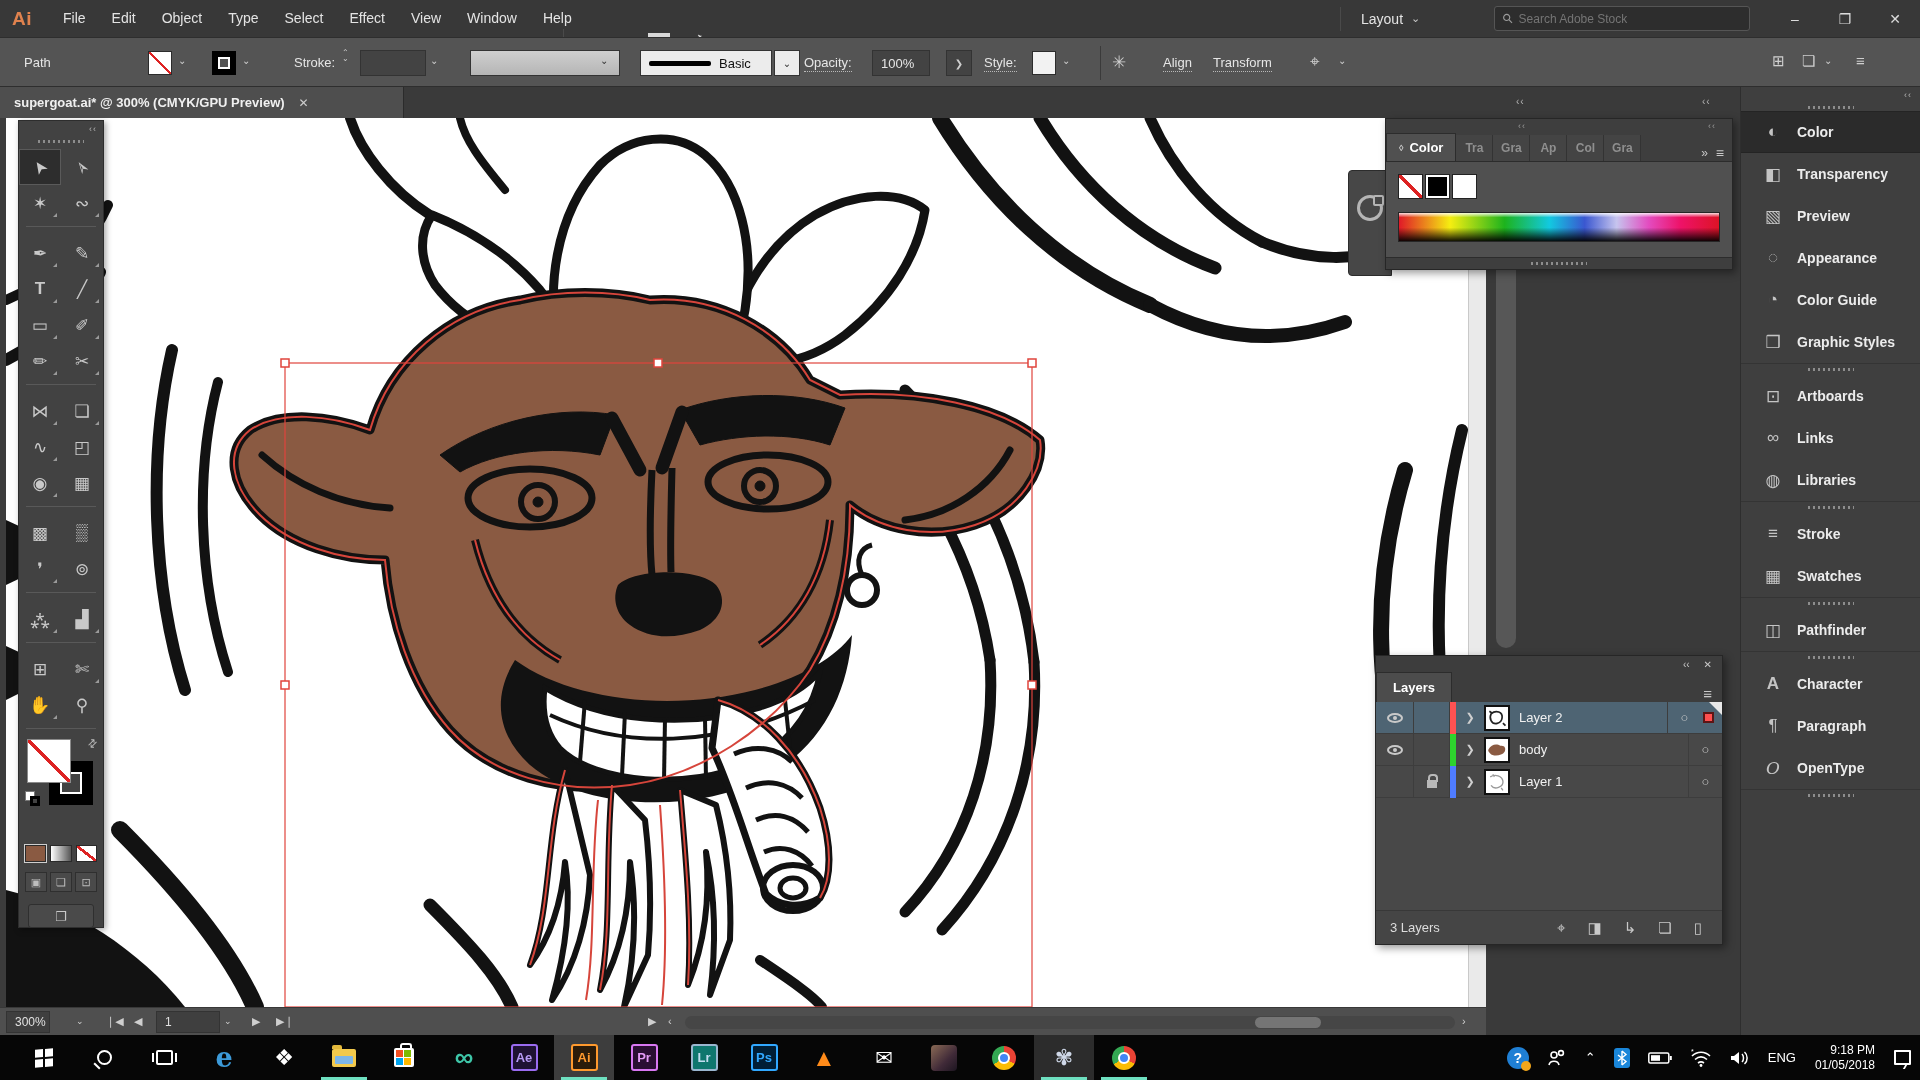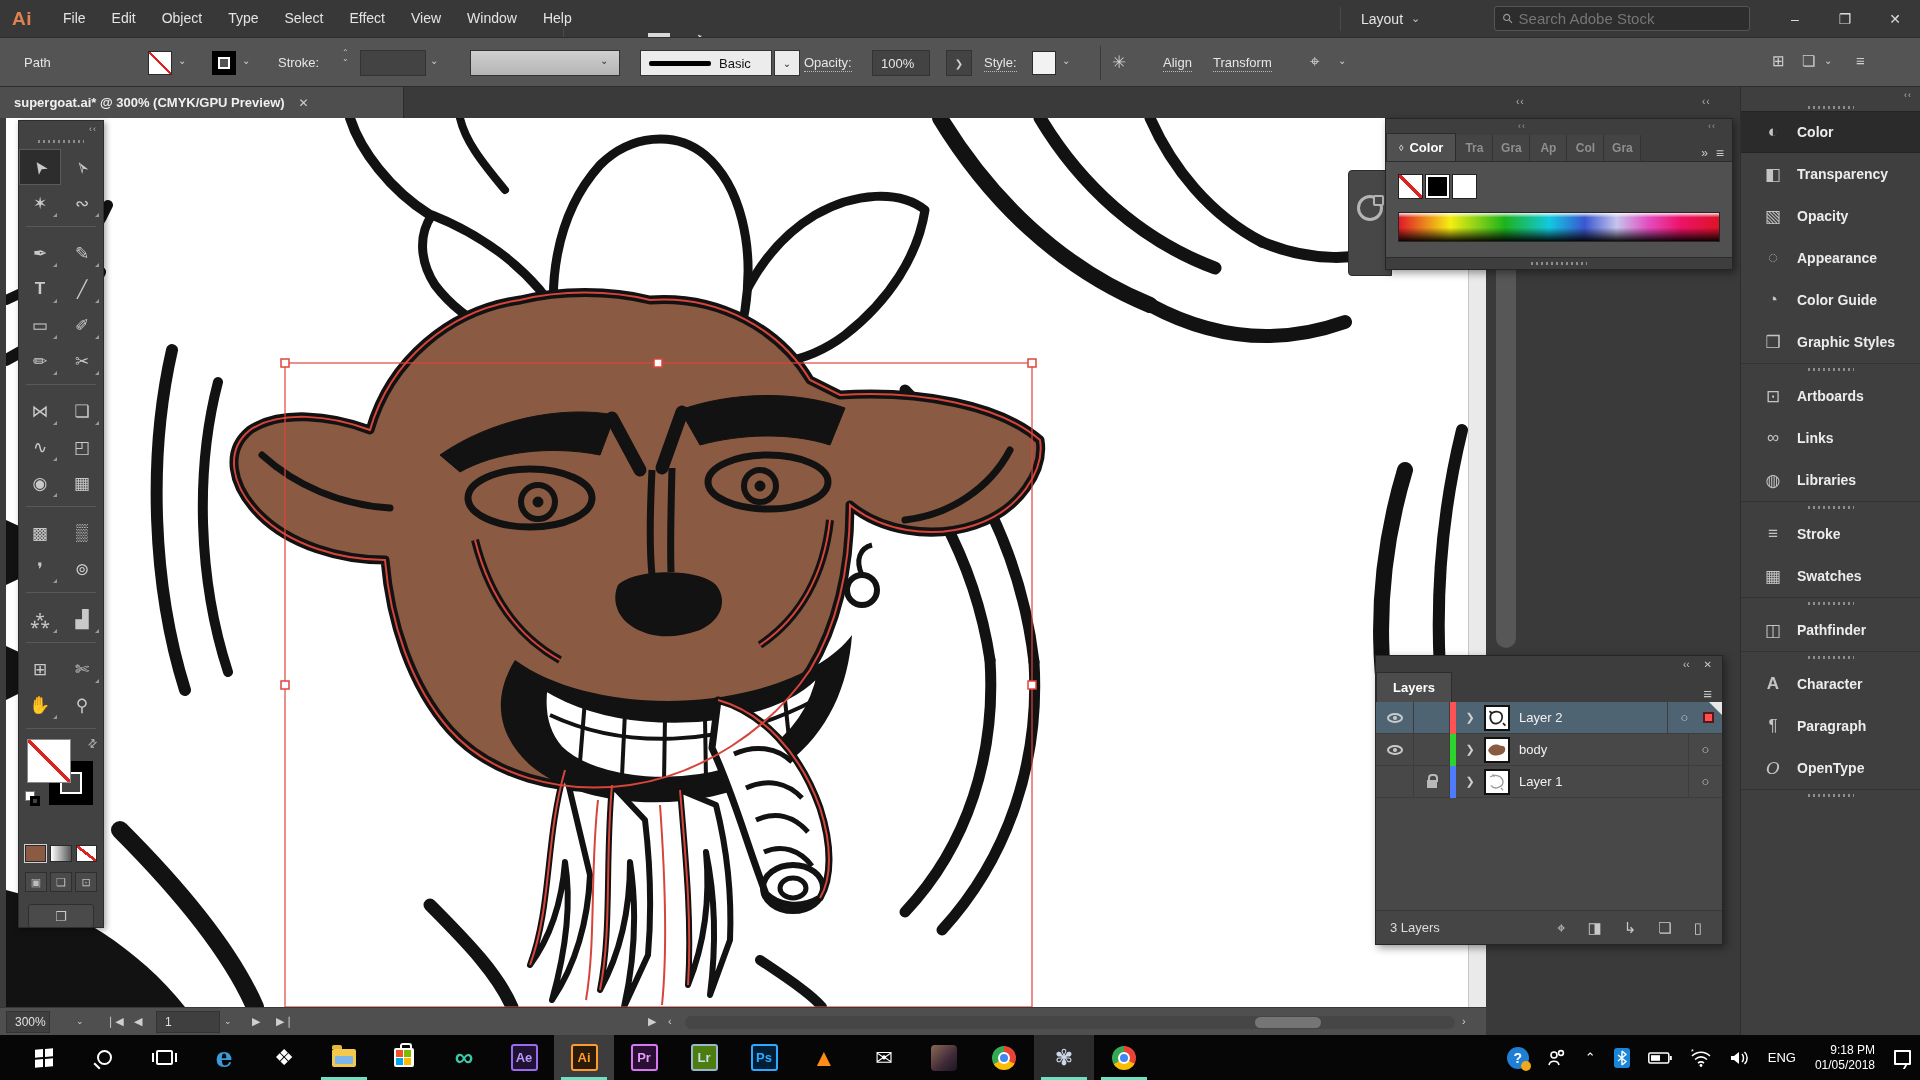--- a/index.html
+++ b/index.html
@@ -18,21 +18,21 @@
   .tb-st { background:#5e5e5e; color:#efefef; }
   .ws-icon { width:22px; height:16px; background:linear-gradient(90deg,#d9d9d9 0 55%, transparent 55%), linear-gradient(#d9d9d9 0 45%, transparent 45% 55%, #d9d9d9 55%); background-clip:border-box; position:relative; }
   .ws-icon i { position:absolute; right:0; top:0; width:40%; height:45%; background:#d9d9d9; }
   .chev { color:#c9c9c9; font-size:11px; }
   .rocket { color:#d6d6d6; font-size:18px; transform:rotate(-12deg); }
   .tb-sep { width:1px; height:24px; background:#4a4a4a; }
   .layout-group { position:absolute; left:1340px; top:0; height:37px; display:flex; align-items:center; }
   .layout-lbl { color:#e4e4e4; font-size:14px; margin:0 8px 0 20px; }
   .searchbox { position:absolute; left:1494px; top:6px; width:256px; height:25px; background:#2d2d2d; border:1px solid #555; border-radius:3px; display:flex; align-items:center; padding:0 8px; gap:6px; }
   .searchbox .mag { color:#9a9a9a; font-size:13px; transform:rotate(-45deg); }
-  .searchbox input { background:transparent; border:none; outline:none; color:#f97316; font-size:15px; width:200px; font-family:"Liberation Sans",sans-serif; }
+  .searchbox input { background:transparent; border:none; outline:none; color:#f97316; font-size:12px; width:200px; font-family:"Liberation Sans",sans-serif; }
   .winbtns { position:absolute; right:0; top:0; height:37px; display:flex; }
   .winbtn { width:50px; height:37px; display:flex; align-items:center; justify-content:center; color:#dcdcdc; font-size:14px; }
 
   
   .controlbar { position:absolute; left:0; top:37px; width:1920px; height:50px; background:#545454; border-top:1px solid #2e2e2e; border-bottom:1px solid #2e2e2e; }
   .cb-lbl { position:absolute; color:#e6e6e6; font-size:13px; top:17px; }
   .dotted { border-bottom:1px dotted #b9b9b9; padding-bottom:1px; cursor:default; }
   .swatch-sm { position:absolute; top:13px; width:24px; height:24px; border:1px solid #2c2c2c; }
   .fill-none { background:#fff; background-image:linear-gradient(to top right, transparent 46%, #d22 46% 54%, transparent 54%); }
   .stroke-blk { background:#545454; border:6px solid #000; box-shadow:inset 0 0 0 2px #fff; }
@@ -182,21 +182,21 @@
   .tfolder::before { content:""; position:absolute; left:0; top:-4px; width:10px; height:4px; background:#e3b93c; border-radius:2px 2px 0 0; }
   .tfolder::after { content:""; position:absolute; left:3px; top:7px; width:18px; height:8px; background:#7db6e8; border-radius:1px; }
   .tstore { width:20px; height:19px; background:#fff; border-radius:2px; position:relative; display:grid; grid-template-columns:7px 7px; grid-template-rows:7px 7px; gap:1px; padding:2px; }
   .tstore::before { content:""; position:absolute; left:6px; top:-5px; width:8px; height:5px; border:2px solid #fff; border-bottom:none; border-radius:3px 3px 0 0; }
   .tstore i:nth-child(1){background:#f25022}.tstore i:nth-child(2){background:#7fba00}.tstore i:nth-child(3){background:#00a4ef}.tstore i:nth-child(4){background:#ffb900}
   .tinf { color:#3ec6a8; font-size:26px; font-weight:bold; }
   .adobe-sq { width:27px; height:27px; border-radius:3px; display:flex; align-items:center; justify-content:center; font-size:13px; font-weight:bold; }
   .sq-ae { background:#1f1233; border:2px solid #9a6bf0; color:#b79af5; }
   .sq-ai { background:#2b1c0a; border:2px solid #ff9a2e; color:#ff9a2e; }
   .sq-pr { background:#2a0e33; border:2px solid #d877f2; color:#e49bf7; }
-  .sq-lr { background:#4d7c0f; border:2px solid #9ab6cf; color:#c3dcf0; }
+  .sq-lr { background:#0f766e; border:2px solid #9ab6cf; color:#c3dcf0; }
   .sq-ps { background:#001e36; border:2px solid #31a8ff; color:#31a8ff; }
   .tvlc { color:#ff8b1a; font-size:24px; }
   .tmail { color:#fff; font-size:21px; }
   .tgame { width:26px; height:26px; border-radius:4px; background:linear-gradient(135deg,#8a6a55,#402a38 60%,#1c1520); }
   .tchrome { width:24px; height:24px; border-radius:50%; background:conic-gradient(#ea4335 0 33%, #fbbc05 33% 66%, #34a853 66% 100%); position:relative; }
   .tchrome::after { content:""; position:absolute; left:6px; top:6px; width:12px; height:12px; border-radius:50%; background:#4286f5; border:2px solid #fff; box-sizing:border-box; }
   .tpaint { color:#cfd8e8; font-size:22px; }
   .tray { position:absolute; right:0; top:0; height:45px; display:flex; align-items:center; }
   .tray-item { display:flex; align-items:center; justify-content:center; height:45px; padding:0 9px; color:#fff; }
   .thelp { width:22px; height:22px; border-radius:50%; background:#1f7fd4; color:#fff; font-size:14px; font-weight:bold; display:flex; align-items:center; justify-content:center; position:relative; }
@@ -251,21 +251,21 @@
       <div class="winbtn">✕</div>
     </div>
   </div>
 
   <div class="controlbar">
     <span class="cb-lbl" style="left:24px;">Path</span>
     <div class="swatch-sm fill-none" style="left:148px;"></div>
     <span class="cb-chev" style="left:178px;">⌄</span>
     <div class="swatch-sm stroke-blk" style="left:212px;"></div>
     <span class="cb-chev" style="left:242px;">⌄</span>
-    <span class="cb-lbl" style="left:278px;">Stroke:</span>
+    <span class="cb-lbl" style="left:294px;">Stroke:</span>
     <span class="spin" style="left:342px;">
         <span>⌃</span>
         <span>⌄</span>
       </span>
     <div class="cb-field" style="left:360px; width:66px;"></div>
     <span class="cb-chev" style="left:430px;">⌄</span>
     <div class="cb-field cb-light" style="left:470px; width:150px;"></div>
     <span class="cb-chev" style="left:600px; color:#333;">⌄</span>
     <div class="line-style">
       <div class="ln"></div>
@@ -673,21 +673,21 @@
     <div class="dock-item active">
         <span class="dico">◐</span>
         <span class="dlabel">Color</span>
       </div>
     <div class="dock-item">
         <span class="dico">◧</span>
         <span class="dlabel">Transparency</span>
       </div>
     <div class="dock-item">
         <span class="dico">▧</span>
-        <span class="dlabel">Opacity</span>
+        <span class="dlabel">Preview</span>
       </div>
     <div class="dock-item">
         <span class="dico">◌</span>
         <span class="dlabel">Appearance</span>
       </div>
     <div class="dock-item">
         <span class="dico">◔</span>
         <span class="dlabel">Color Guide</span>
       </div>
     <div class="dock-item">

